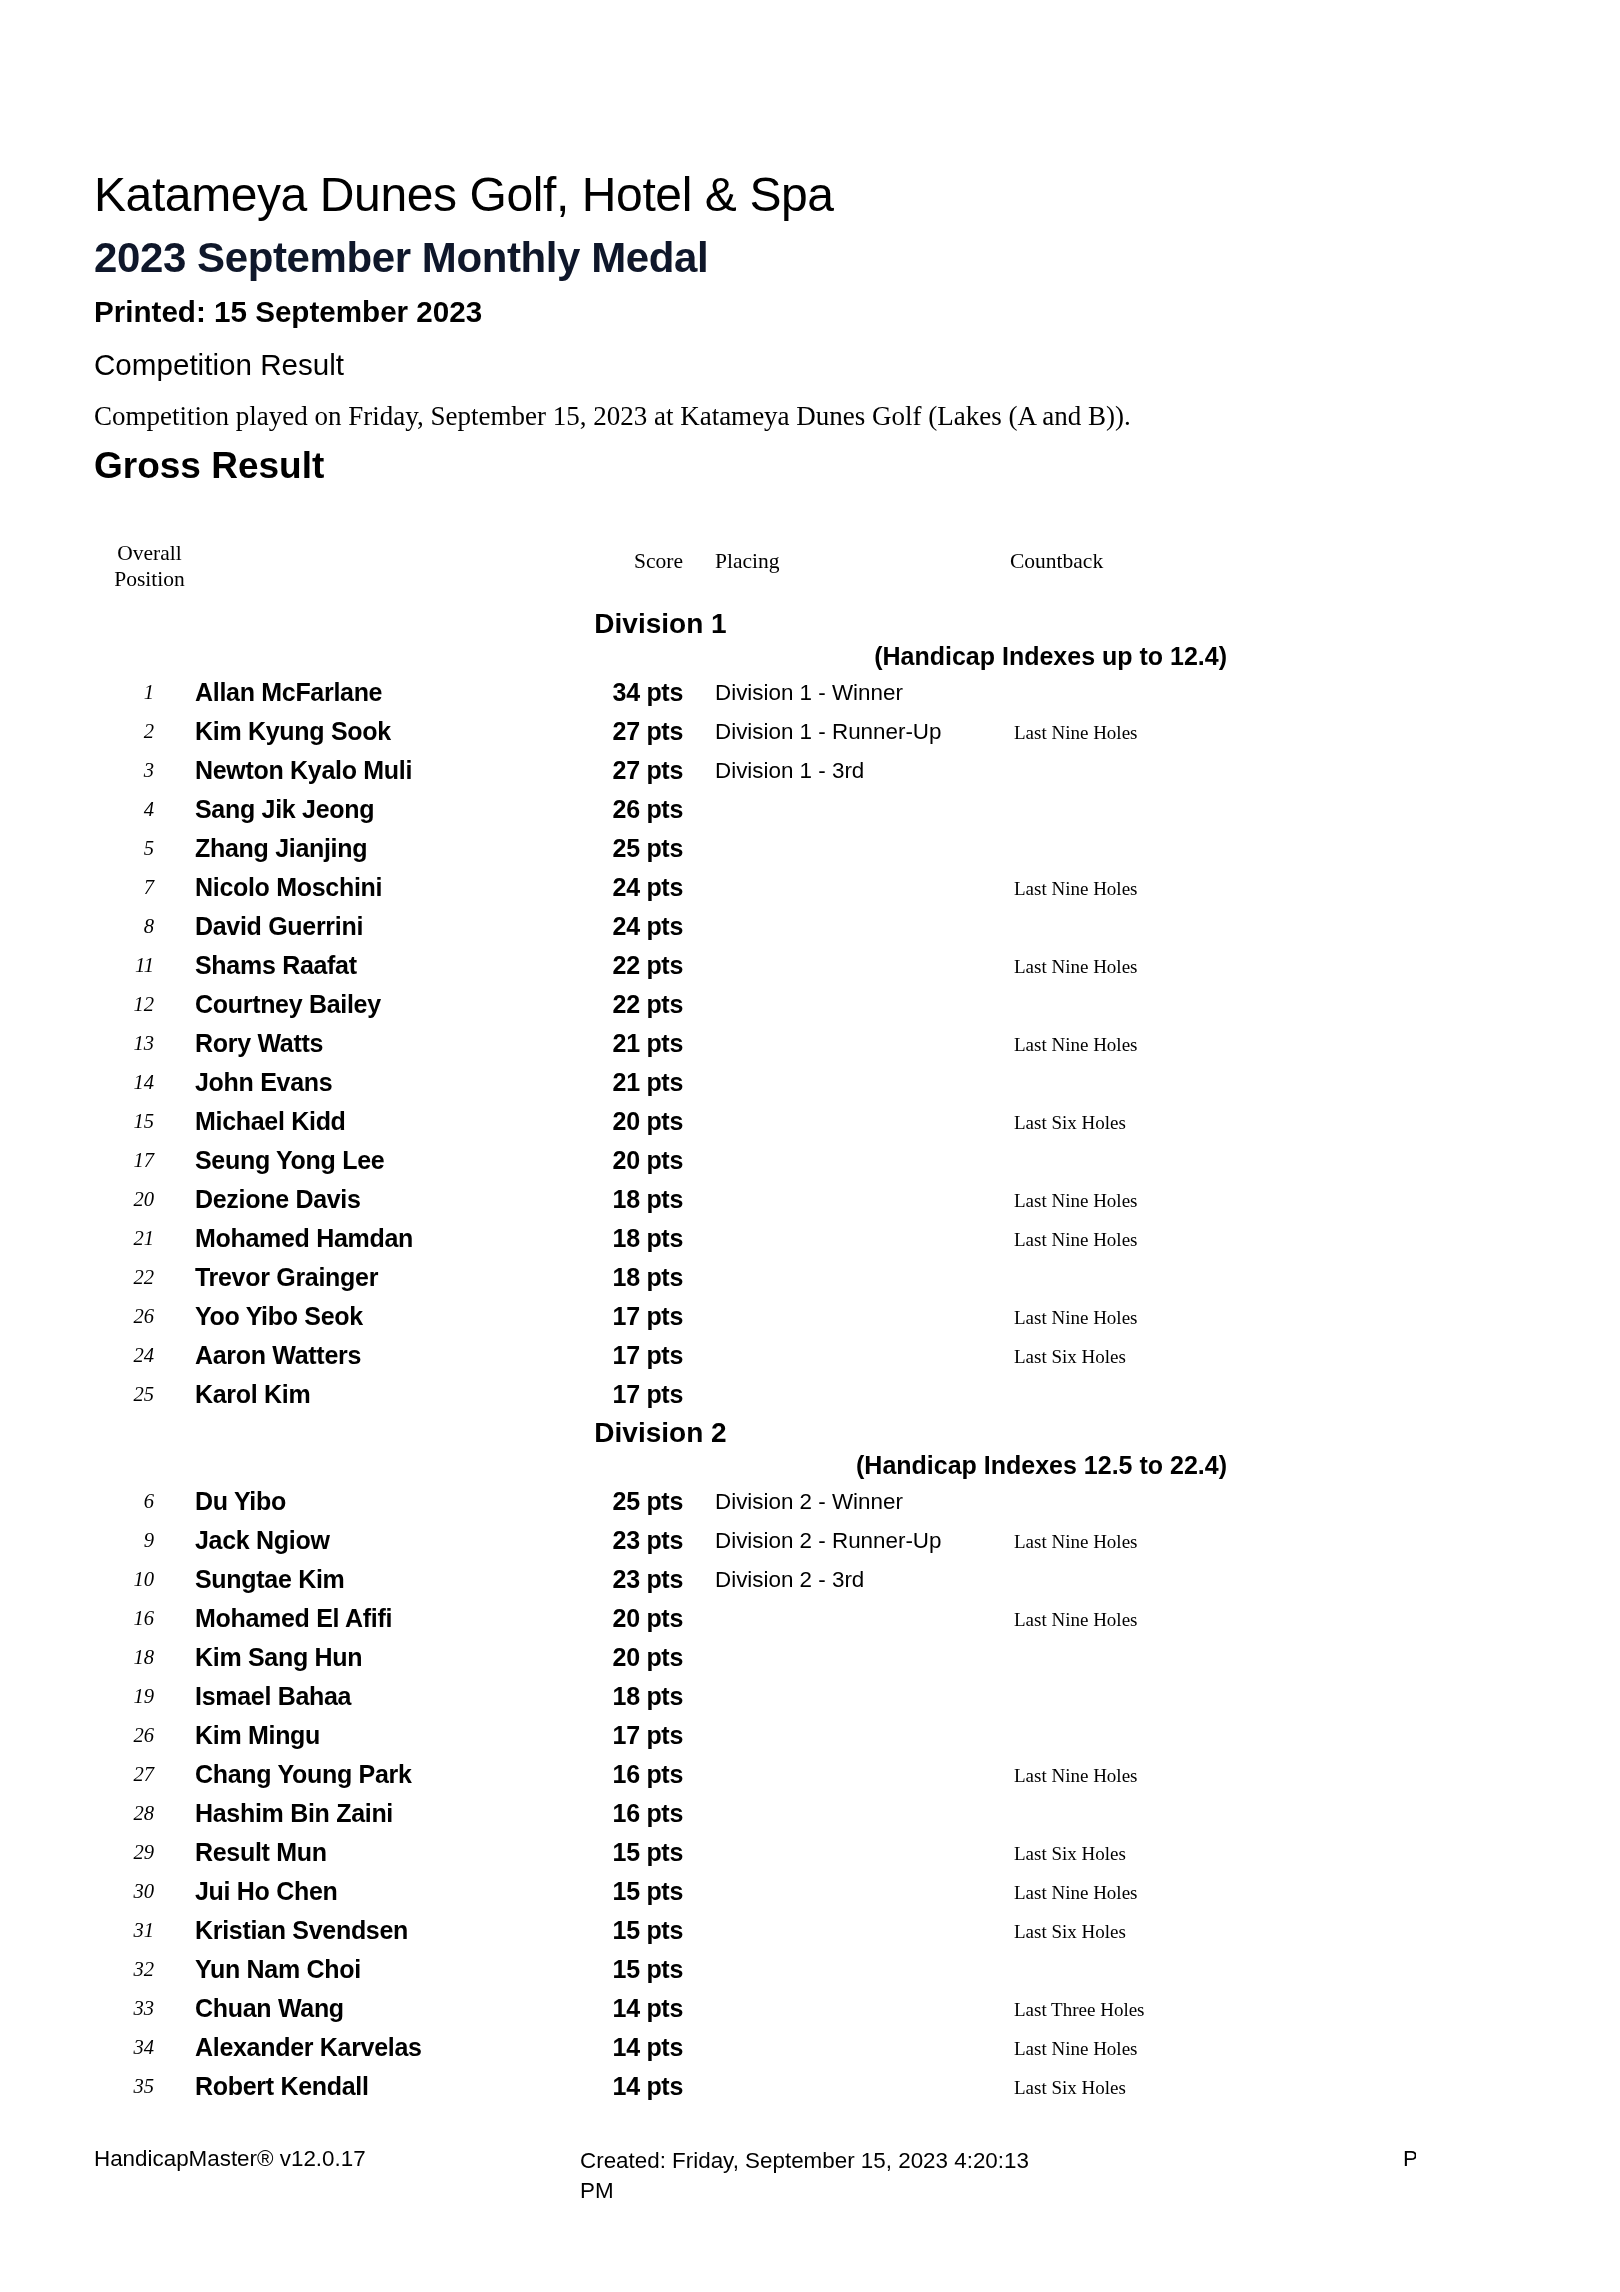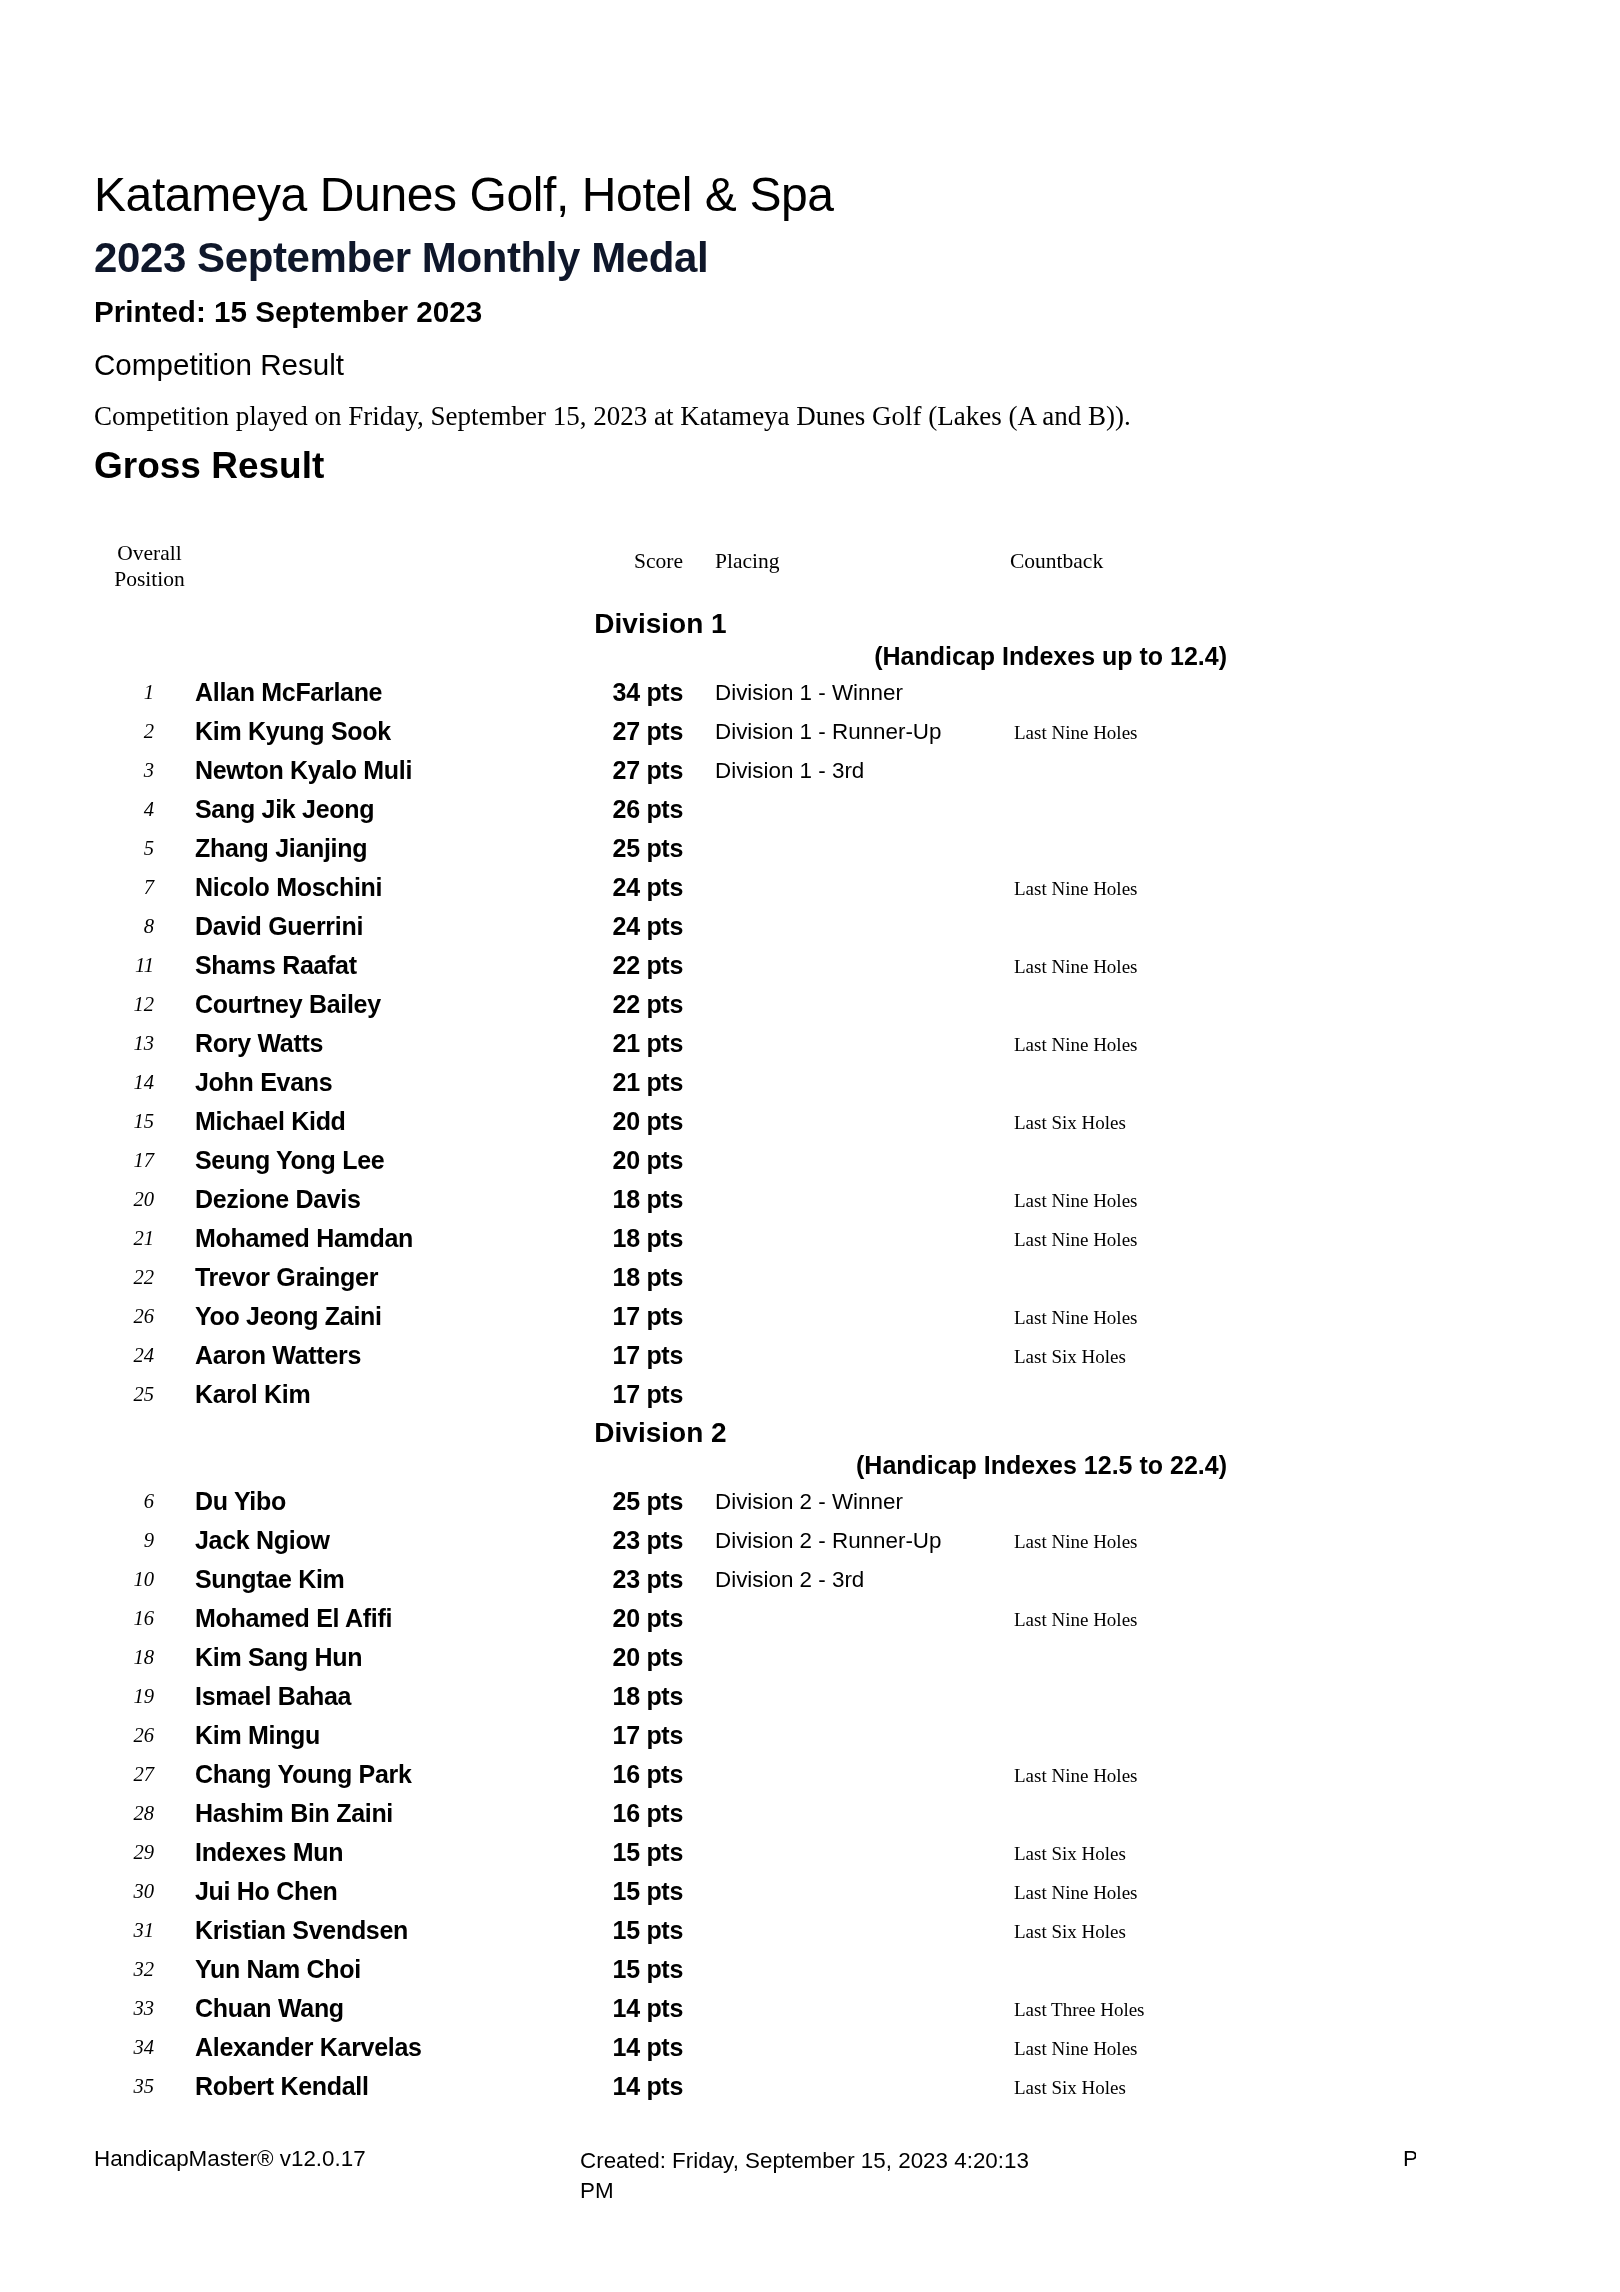--- a/index.html
+++ b/index.html
@@ -198,21 +198,21 @@
   <div class="row">
     <div class="cell c-pos">22</div>
     <div class="cell c-name">Trevor Grainger</div>
     <div class="cell c-score">18 pts</div>
     <div class="cell c-placing"></div>
     <div class="cell c-countback"></div>
   </div>
 
   <div class="row">
     <div class="cell c-pos">26</div>
-    <div class="cell c-name">Yoo Jeong Zaini</div>
+    <div class="cell c-name">Yoo Yibo Seok</div>
     <div class="cell c-score">17 pts</div>
     <div class="cell c-placing"></div>
     <div class="cell c-countback">Last Nine Holes</div>
   </div>
 
   <div class="row">
     <div class="cell c-pos">24</div>
     <div class="cell c-name">Aaron Watters</div>
     <div class="cell c-score">17 pts</div>
     <div class="cell c-placing"></div>
@@ -300,21 +300,21 @@
   <div class="row">
     <div class="cell c-pos">28</div>
     <div class="cell c-name">Hashim Bin Zaini</div>
     <div class="cell c-score">16 pts</div>
     <div class="cell c-placing"></div>
     <div class="cell c-countback"></div>
   </div>
 
   <div class="row">
     <div class="cell c-pos">29</div>
-    <div class="cell c-name">Indexes Mun</div>
+    <div class="cell c-name">Result Mun</div>
     <div class="cell c-score">15 pts</div>
     <div class="cell c-placing"></div>
     <div class="cell c-countback">Last Six Holes</div>
   </div>
 
   <div class="row">
     <div class="cell c-pos">30</div>
     <div class="cell c-name">Jui Ho Chen</div>
     <div class="cell c-score">15 pts</div>
     <div class="cell c-placing"></div>

